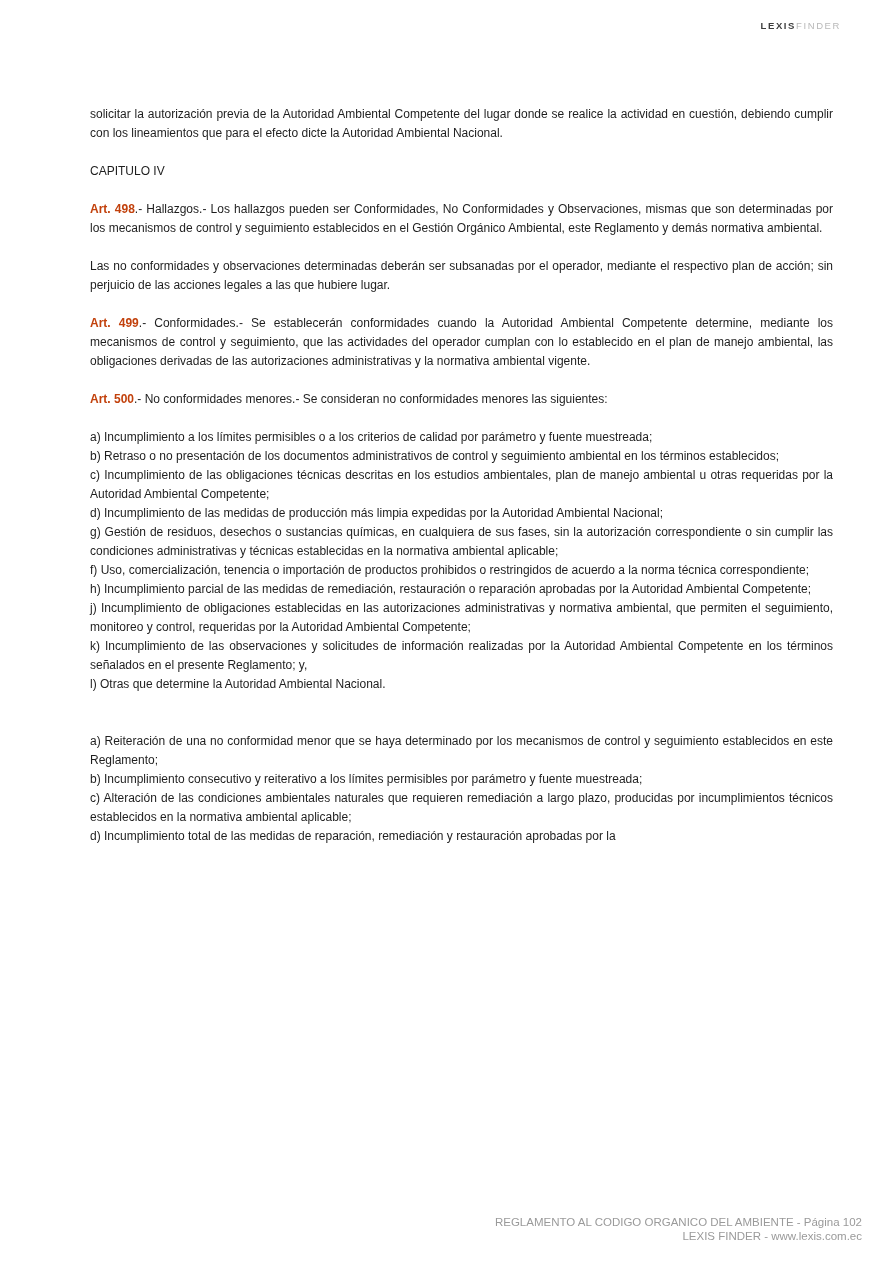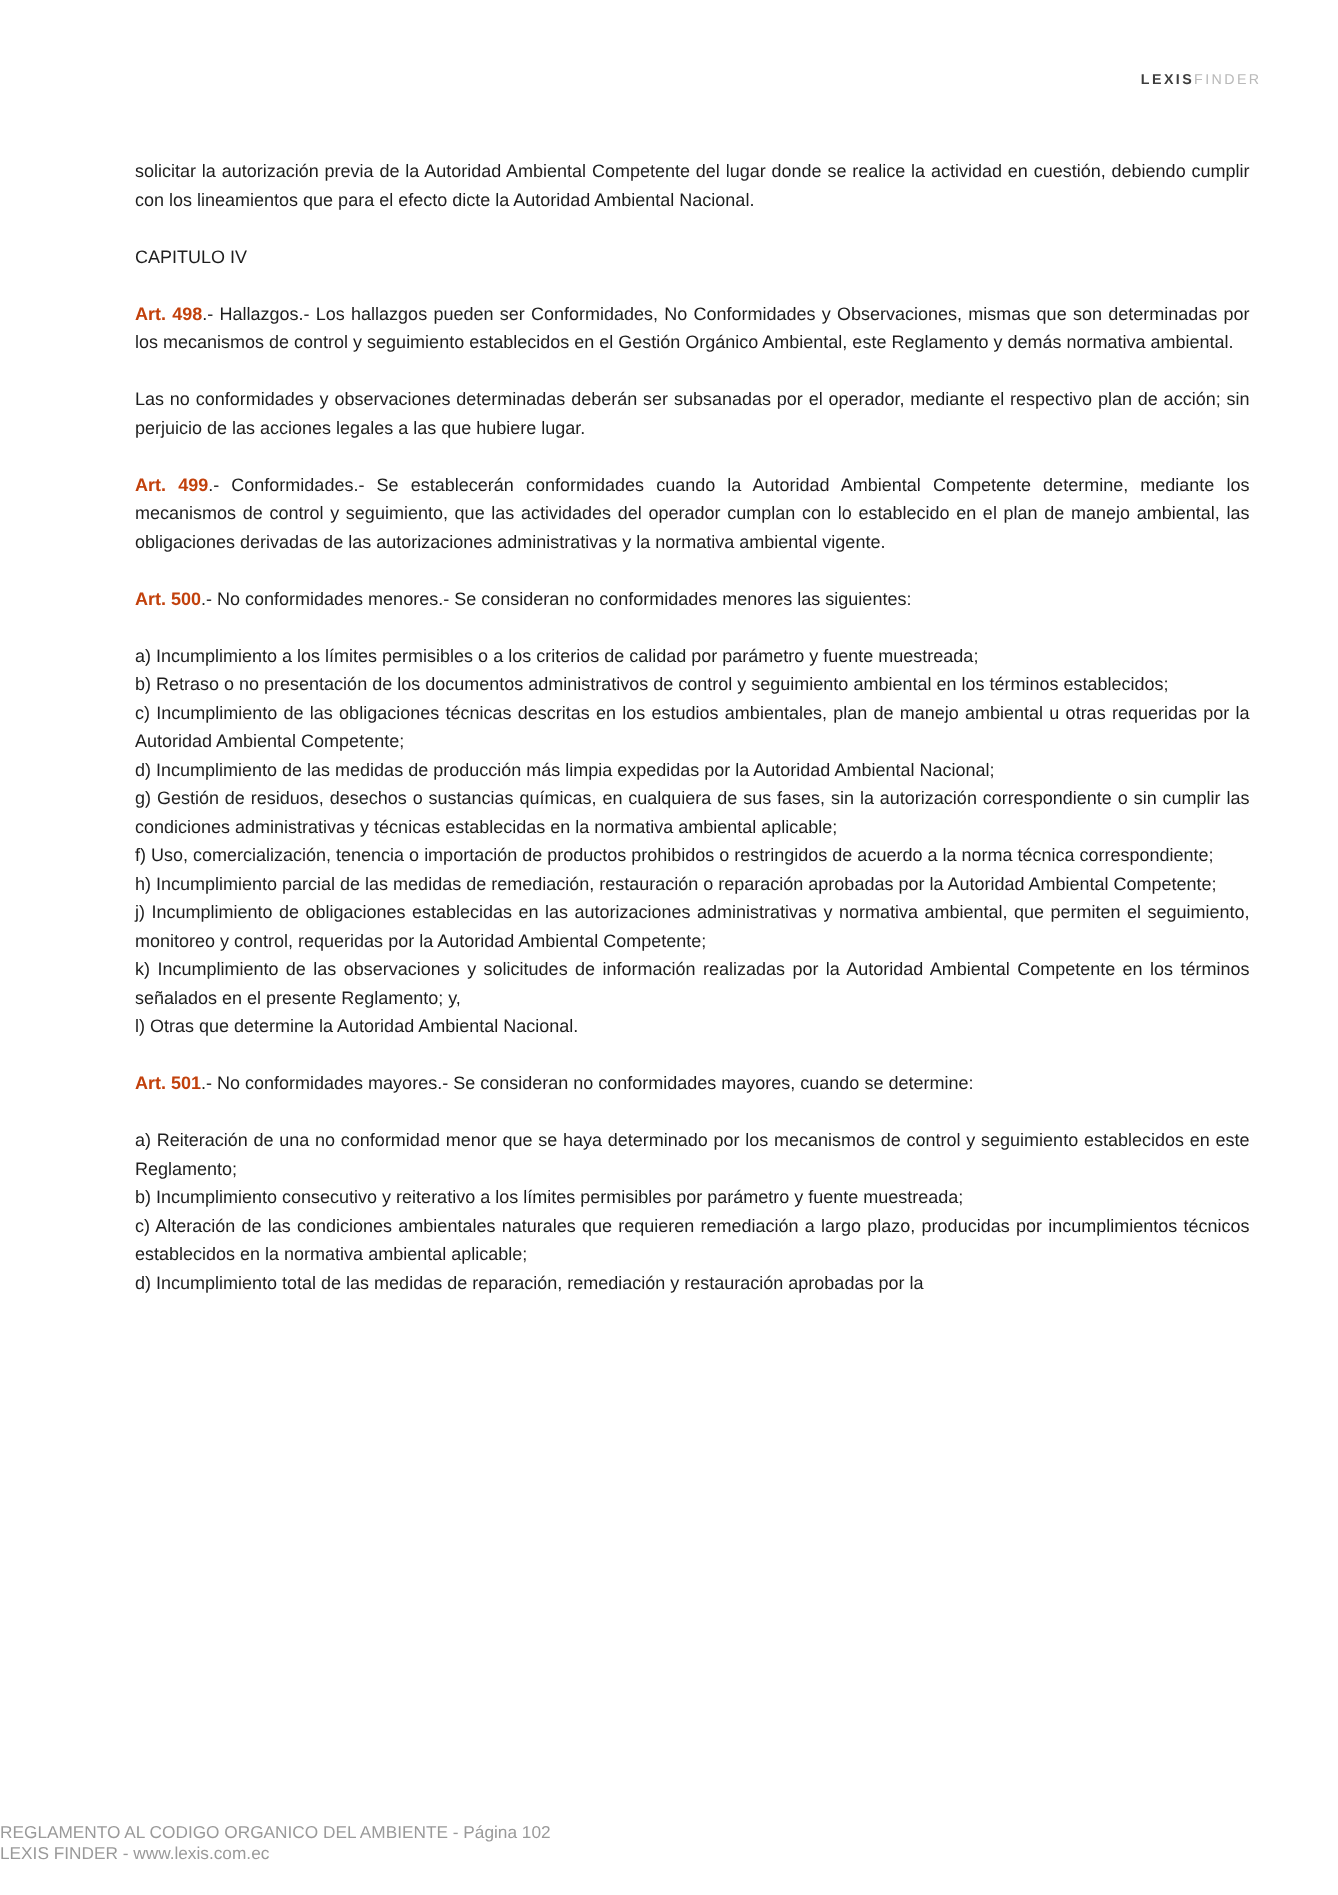--- a/index.html
+++ b/index.html
@@ -1,23 +1,23 @@
 <!DOCTYPE html>
 <html><head>
 <meta charset="utf-8">
 <style>
   html, body { margin: 0; padding: 0; background: #ffffff; }
   body { width: 892px; height: 1263px; position: relative; overflow: hidden; font-family: "Liberation Sans", sans-serif; color: #1e1e1e; }
-  .brand { position: absolute; top: 48px; right: 51px; font-size: 9.5px; letter-spacing: 1.6px; color: #b9b9b9; }
+  .brand { position: absolute; top: 20px; right: 51px; font-size: 9.5px; letter-spacing: 1.6px; color: #b9b9b9; }
   .brand b { color: #3d3d3d; font-weight: bold; }
   .content { position: absolute; left: 90px; top: 105px; width: 743px; font-size: 12px; line-height: 19px; text-align: justify; }
   .content p { margin: 0; }
   .gap { height: 19px; }
   .art { color: #c2410c; font-weight: bold; }
-  .footer { position: absolute; top: 1215px; left: 0; width: 862px; text-align: left; font-size: 11.5px; line-height: 14px; color: #9a9a9a; }
+  .footer { position: absolute; top: 1215px; left: 0; width: 862px; text-align: right; font-size: 11.5px; line-height: 14px; color: #9a9a9a; }
 </style>
 </head>
 <body>
 
 <div class="brand"><b>LEXIS</b><span>FINDER</span></div>
 
 <div class="content">
   <p>solicitar la autorización previa de la Autoridad Ambiental Competente del lugar donde se realice la actividad en cuestión, debiendo cumplir con los lineamientos que para el efecto dicte la Autoridad Ambiental Nacional.</p>
   <div class="gap"></div>
   <p>CAPITULO IV</p>
@@ -40,21 +40,20 @@
     <p>d) Incumplimiento de las medidas de producción más limpia expedidas por la Autoridad Ambiental Nacional;</p>
     <p>g) Gestión de residuos, desechos o sustancias químicas, en cualquiera de sus fases, sin la autorización correspondiente o sin cumplir las condiciones administrativas y técnicas establecidas en la normativa ambiental aplicable;</p>
     <p>f) Uso, comercialización, tenencia o importación de productos prohibidos o restringidos de acuerdo a la norma técnica correspondiente;</p>
     <p>h) Incumplimiento parcial de las medidas de remediación, restauración o reparación aprobadas por la Autoridad Ambiental Competente;</p>
     <p>j) Incumplimiento de obligaciones establecidas en las autorizaciones administrativas y normativa ambiental, que permiten el seguimiento, monitoreo y control, requeridas por la Autoridad Ambiental Competente;</p>
     <p>k) Incumplimiento de las observaciones y solicitudes de información realizadas por la Autoridad Ambiental Competente en los términos señalados en el presente Reglamento; y,</p>
     <p>l) Otras que determine la Autoridad Ambiental Nacional.</p>
   </div>
   <div class="gap"></div>
 
-  <p><span class="art">Art. 501</span><span>.- No conformidades mayores.- Se consideran no conformidades mayores, cuando se determine:</span></p>
   <div class="gap"></div>
   <div>
     <p>a) Reiteración de una no conformidad menor que se haya determinado por los mecanismos de control y seguimiento establecidos en este Reglamento;</p>
     <p>b) Incumplimiento consecutivo y reiterativo a los límites permisibles por parámetro y fuente muestreada;</p>
     <p>c) Alteración de las condiciones ambientales naturales que requieren remediación a largo plazo, producidas por incumplimientos técnicos establecidos en la normativa ambiental aplicable;</p>
     <p>d) Incumplimiento total de las medidas de reparación, remediación y restauración aprobadas por la</p>
   </div>
 </div>
 
 <div class="footer">

